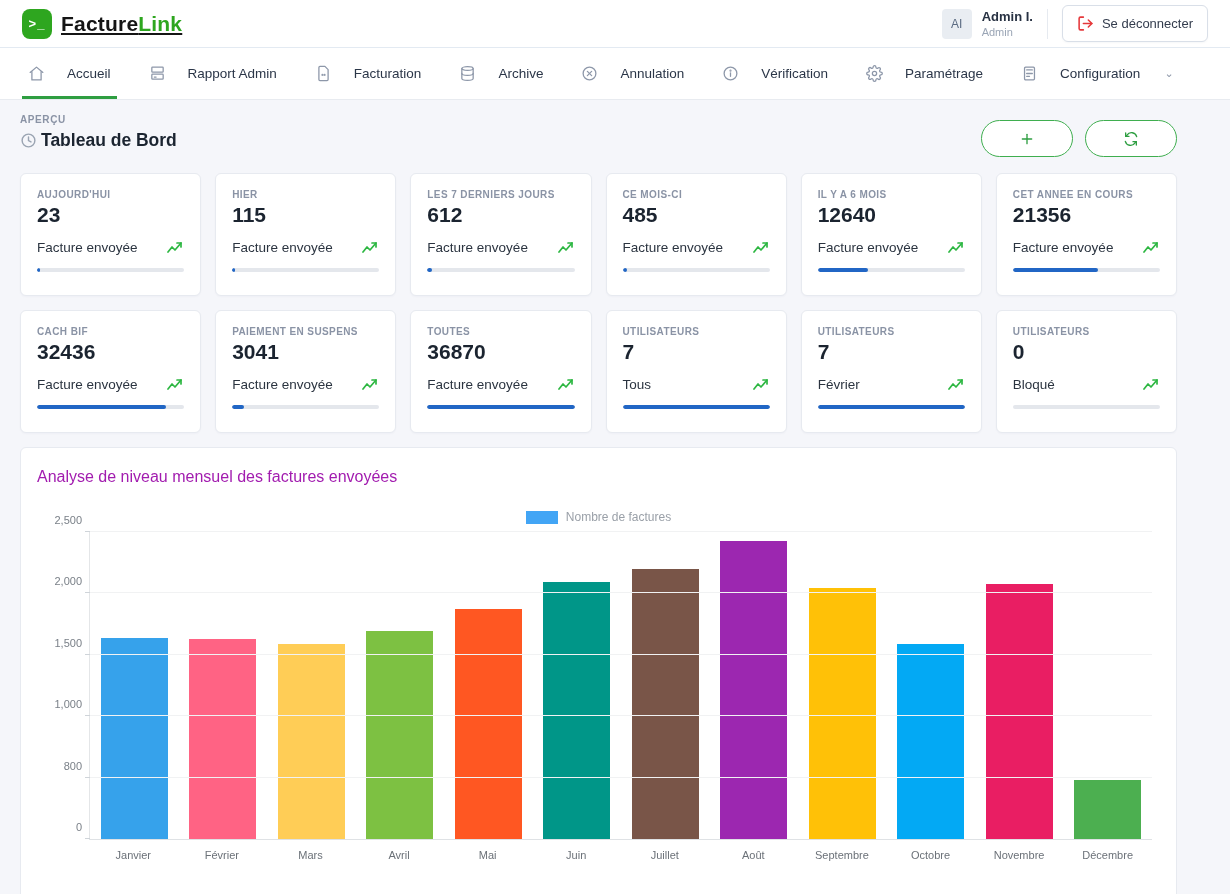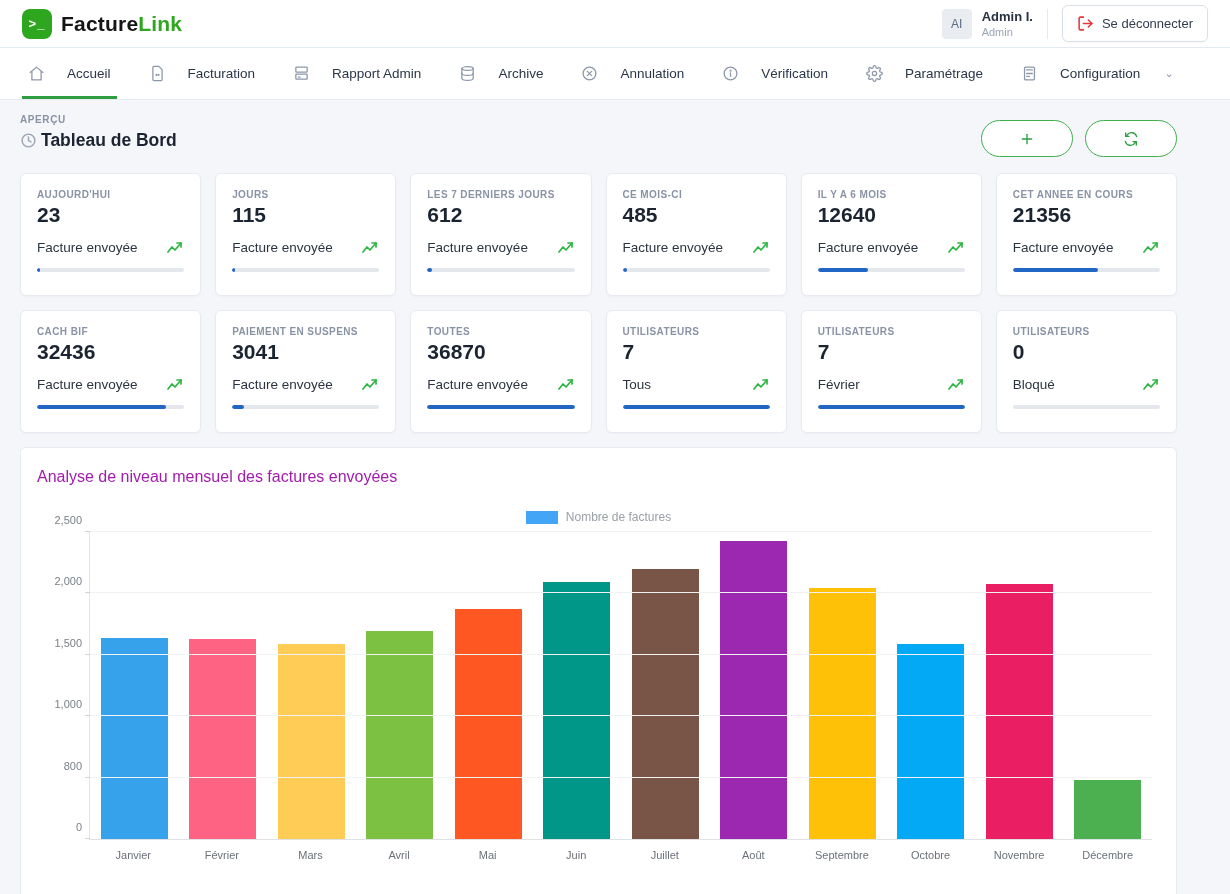--- a/index.html
+++ b/index.html
@@ -6,21 +6,21 @@
   html,body { width:1230px; height:894px; overflow:hidden; background:#f5f6fa;
     font-family:"Liberation Sans","DejaVu Sans",sans-serif; }
 
   
   .topbar { height:48px; background:#fff; border-bottom:1px solid #e3eaf2;
     display:flex; align-items:center; justify-content:space-between; padding:0 22px; }
   .brand { display:flex; align-items:center; gap:9px; }
   .brand-badge { width:30px; height:30px; border-radius:8px; background:#2ea61f;
     color:#fff; font-weight:bold; font-size:13px; display:flex; align-items:center;
     justify-content:center; letter-spacing:1px; }
-  .brand-text { font-size:21px; font-weight:bold; color:#151515; letter-spacing:.2px; }
+  .brand-text { font-size:21px; font-weight:bold; color:#151515; letter-spacing:.2px;text-decoration:underline; }
   .brand-text .lnk { color:#2ea61f; }
   .userbox { display:flex; align-items:center; gap:10px; }
   .avatar { width:30px; height:30px; background:#e9edf2; border-radius:4px; color:#5b6b82;
     font-size:12px; display:flex; align-items:center; justify-content:center; }
   .uname { font-size:13px; font-weight:bold; color:#273142; line-height:1.25; }
   .urole { font-size:11px; color:#9aa5b5; line-height:1.1; }
   .udivider { width:1px; height:30px; background:#e6eaf0; margin:0 4px; }
   .logout-btn { display:flex; align-items:center; gap:8px; background:#fff;
     border:1px solid #d9dfe8; border-radius:6px; padding:9px 14px; font-size:13px;
     color:#333c4d; cursor:pointer; box-shadow:0 1px 2px rgba(20,40,80,.04); }
@@ -112,37 +112,37 @@
           <path d="M3 10.5 12 3l9 7.5"></path>
           <path d="M5.5 9.5V21h13V9.5"></path>
         </svg>
       </span>
     <span class="nav-label">Accueil</span>
   </div>
 
   <div class="nav-item">
     <span class="nav-ic" style="display: flex;">
         <svg width="17" height="17" viewBox="0 0 24 24" fill="none" stroke="#8d97a9" stroke-width="1.8" stroke-linecap="round" stroke-linejoin="round">
+          <rect x="4" y="3" width="16" height="7" rx="1"></rect>
+          <rect x="4" y="13" width="16" height="7" rx="1"></rect>
+          <line x1="7.5" y1="17" x2="10" y2="17"></line>
+        </svg>
+      </span>
+    <span class="nav-label">Rapport Admin</span>
+  </div>
+
+  <div class="nav-item">
+    <span class="nav-ic" style="display: flex;">
+        <svg width="17" height="17" viewBox="0 0 24 24" fill="none" stroke="#8d97a9" stroke-width="1.8" stroke-linecap="round" stroke-linejoin="round">
           <path d="M14 2H7a1.5 1.5 0 0 0-1.5 1.5v17A1.5 1.5 0 0 0 7 22h10a1.5 1.5 0 0 0 1.5-1.5V6.5z"></path>
           <circle cx="10.5" cy="14" r=".6"></circle>
           <circle cx="13.5" cy="14" r=".6"></circle>
         </svg>
       </span>
     <span class="nav-label">Facturation</span>
-  </div>
-
-  <div class="nav-item">
-    <span class="nav-ic" style="display: flex;">
-        <svg width="17" height="17" viewBox="0 0 24 24" fill="none" stroke="#8d97a9" stroke-width="1.8" stroke-linecap="round" stroke-linejoin="round">
-          <rect x="4" y="3" width="16" height="7" rx="1"></rect>
-          <rect x="4" y="13" width="16" height="7" rx="1"></rect>
-          <line x1="7.5" y1="17" x2="10" y2="17"></line>
-        </svg>
-      </span>
-    <span class="nav-label">Rapport Admin</span>
   </div>
 
   <div class="nav-item">
     <span class="nav-ic" style="display: flex;">
         <svg width="17" height="17" viewBox="0 0 24 24" fill="none" stroke="#8d97a9" stroke-width="1.8" stroke-linecap="round" stroke-linejoin="round">
           <ellipse cx="12" cy="5" rx="8" ry="2.6"></ellipse>
           <path d="M4 5v7c0 1.4 3.6 2.6 8 2.6s8-1.2 8-2.6V5"></path>
           <path d="M4 12v7c0 1.4 3.6 2.6 8 2.6s8-1.2 8-2.6v-7"></path>
         </svg>
       </span>
@@ -244,21 +244,21 @@
               <polyline points="10,3 14,3 14,7"></polyline>
           </svg>
         </span>
       </div>
       <div class="progress">
         <div class="progress-fill c-fill" style="width: 2%; background: rgb(33, 102, 197);"></div>
       </div>
     </div>
 
     <div class="card">
-      <div class="card-label c-label">JOURS</div>
+      <div class="card-label c-label">HIER</div>
       <div class="card-value c-value">115</div>
       <div class="card-caption">
         <span class="caption-text c-caption">Facture envoyée</span>
         <span style="display:flex">
           <svg width="17" height="15" viewBox="0 0 17 15" fill="none" stroke="#2db742" stroke-width="1.7" stroke-linecap="round" stroke-linejoin="round">
             <polyline points="1,12 5,7 8,10 14,3"></polyline>
               <polyline points="10,3 14,3 14,7"></polyline>
           </svg>
         </span>
       </div>

